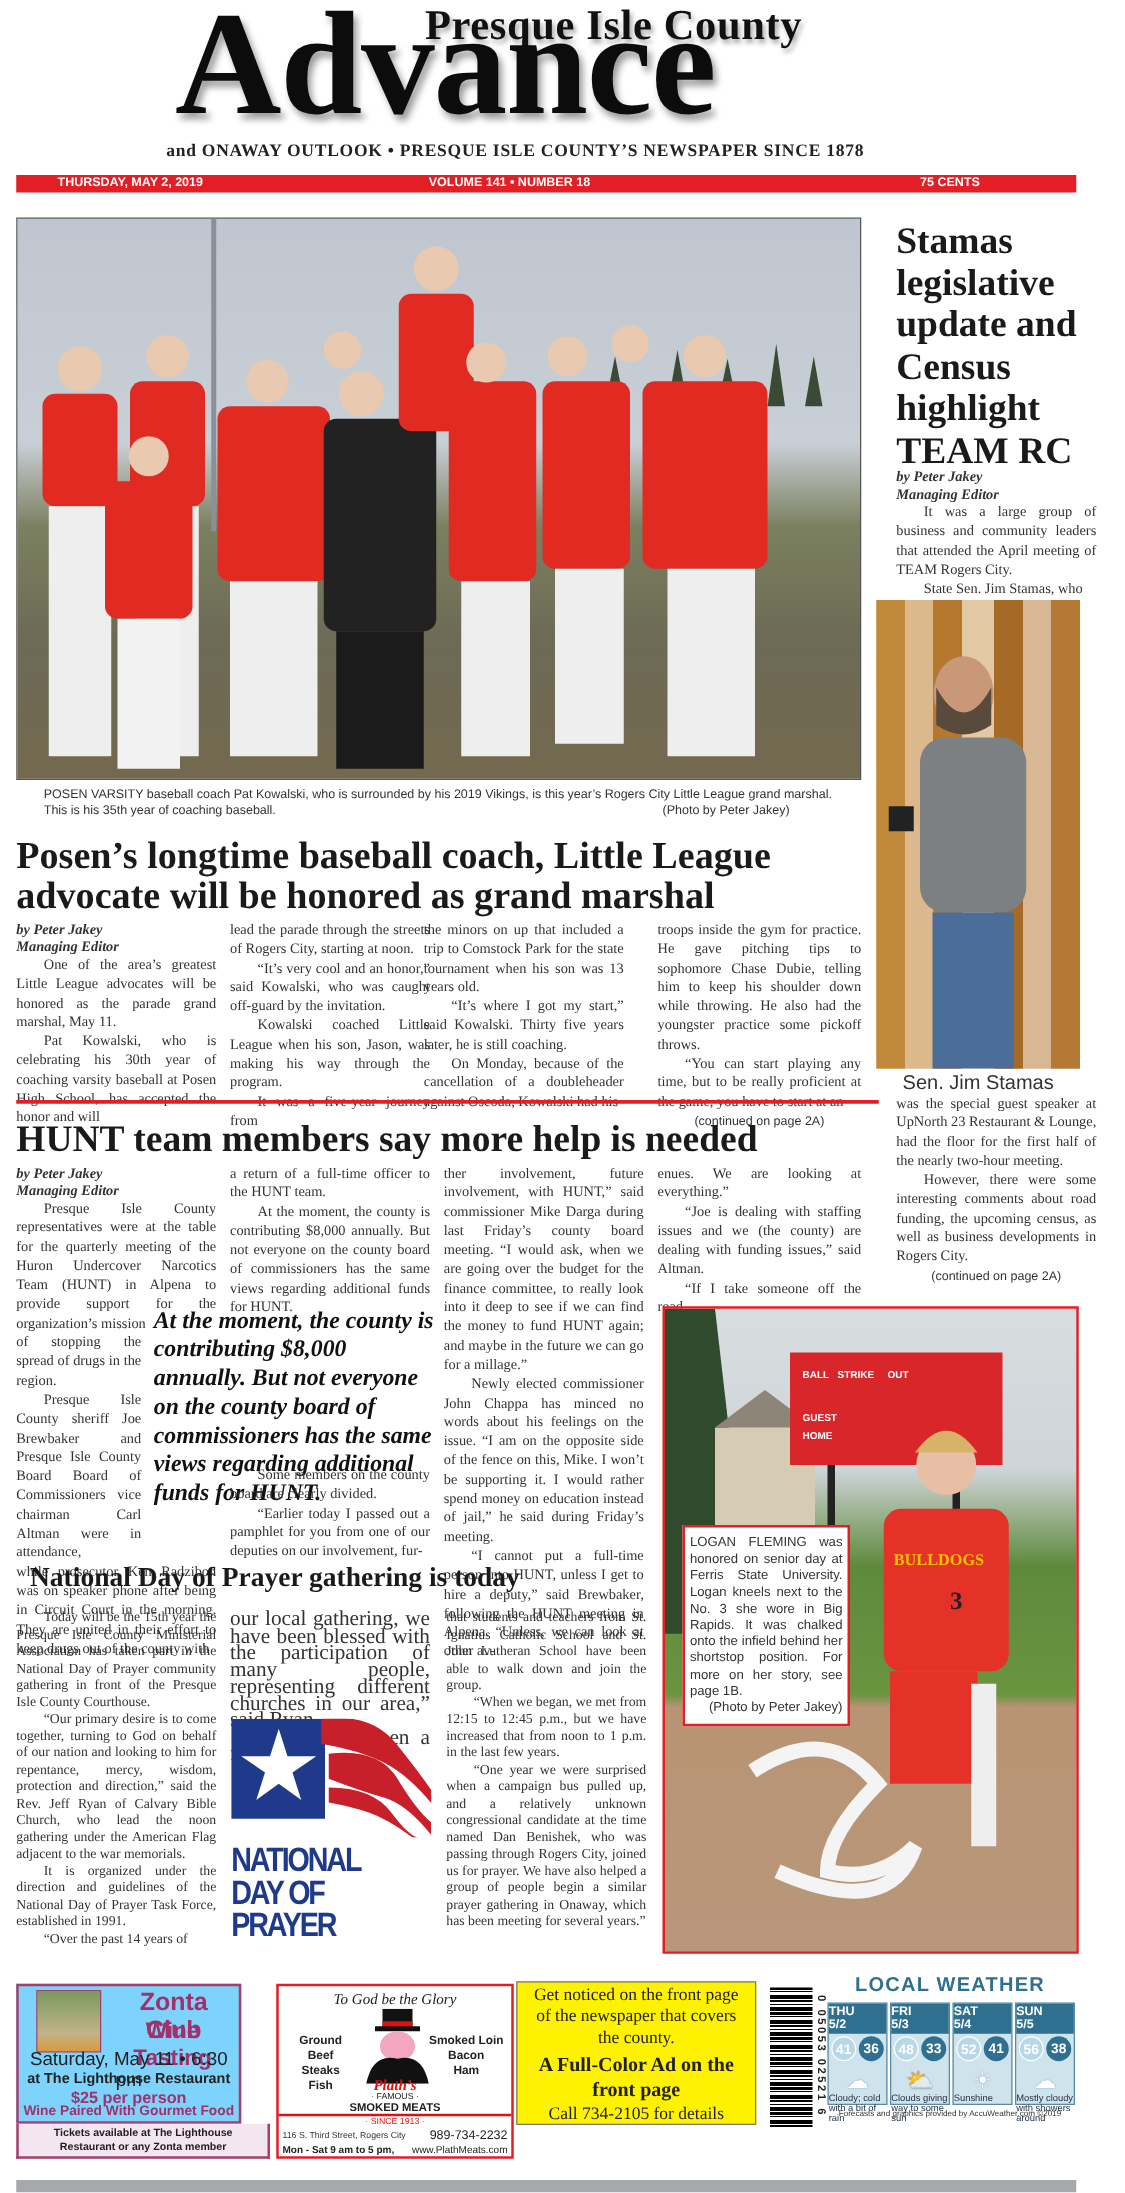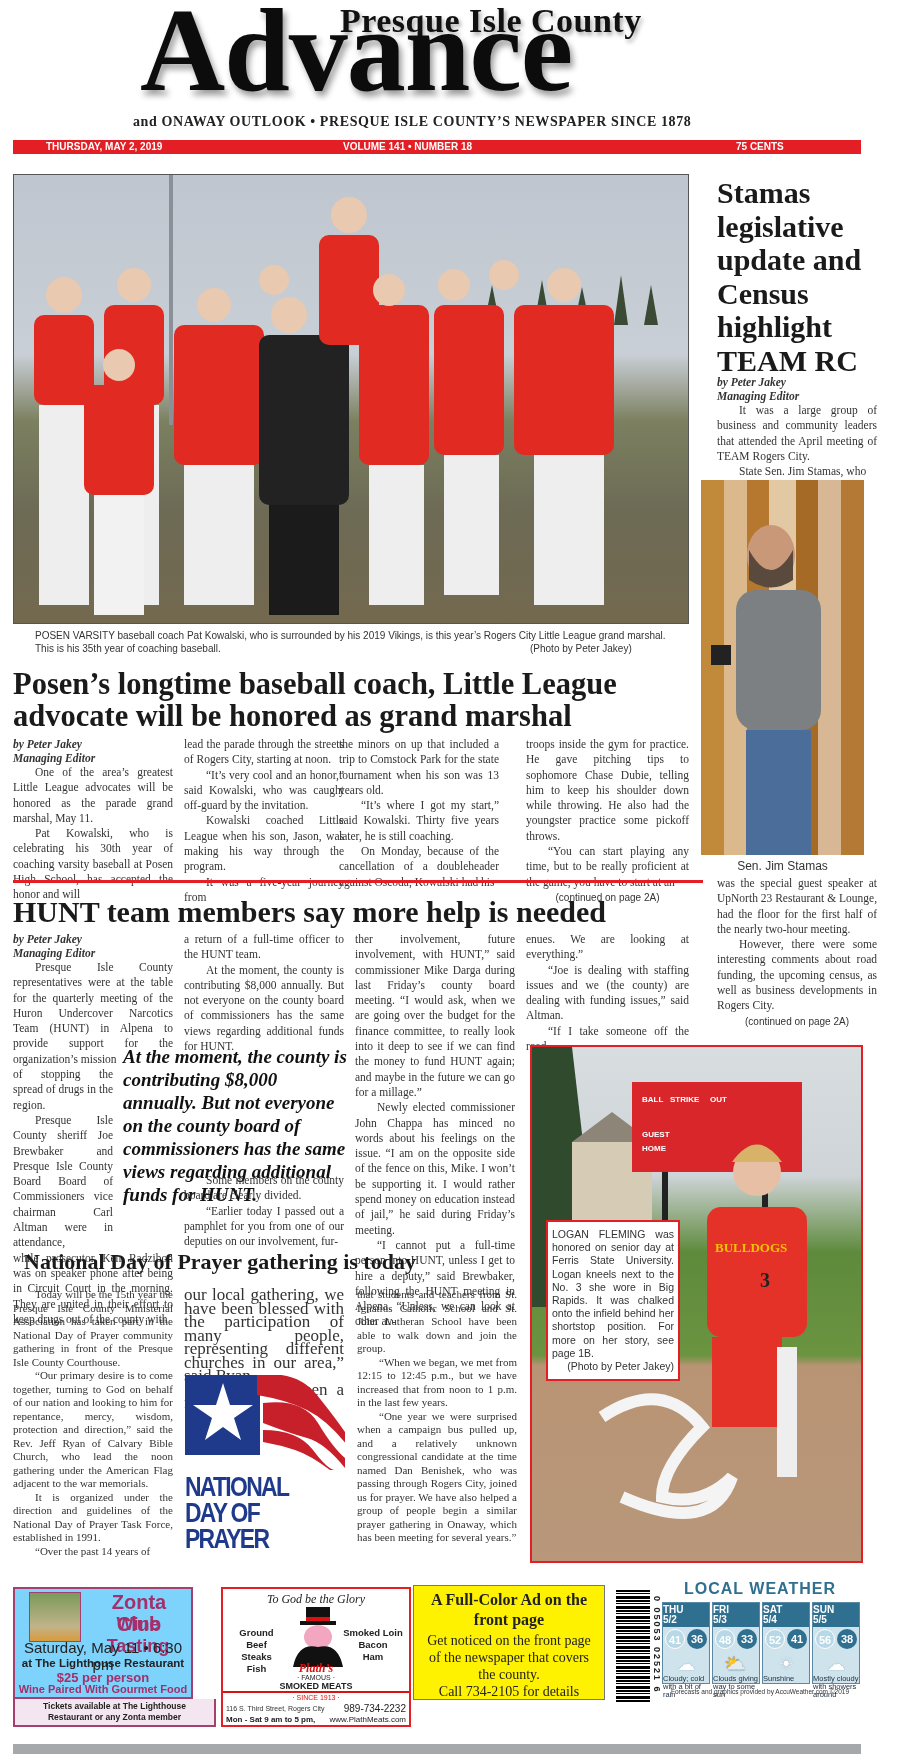--- a/index.html
+++ b/index.html
@@ -136,21 +136,21 @@
 </div>
 <div class="abs photo stamas-photo">
   <svg width="163" height="375" viewBox="0 0 163 375">
     <ellipse cx="70" cy="75" rx="24" ry="30" fill="#c99878"></ellipse>
     <path d="M48 70 q22 40 44 0 v30 q-22 15 -44 0z" fill="#5a4a3e"></path>
     <rect x="35" y="110" width="85" height="140" rx="20" fill="#7d8083"></rect>
     <rect x="45" y="250" width="65" height="125" fill="#4a6d9a"></rect>
     <rect x="10" y="165" width="20" height="20" fill="#222"></rect>
   </svg>
 </div>
-<div class="abs caption-sans" style="left:701px;top:860px;width:163px;text-align:center;font-size:12px">Sen. Jim Stamas</div>
+<div class="abs caption-sans" style="left:701px;top:860px;width:163px;text-align:center;font-size:16px">Sen. Jim Stamas</div>
 <div class="col" style="left:717px;top:876px;width:160px">
   <p style="text-indent:0">was the special guest speaker at UpNorth 23 Restaurant &amp; Lounge, had the floor for the first half of the nearly two-hour meeting.</p>
   <p>However, there were some interesting comments about road funding, the upcoming census, as well as business developments in Rogers City.</p>
   <div class="cont">(continued on page 2A)</div>
 </div>
 
 <div class="abs h-big" style="left:13px;top:896px;font-size:30px;white-space:nowrap">HUNT team members say more help is needed</div>
 <div class="col" style="left:13px;top:932px;width:160px">
   <div class="byline">by Peter Jakey</div>
   <div class="byline">Managing Editor</div>
@@ -276,22 +276,22 @@
   <div style="position:absolute;left:0;top:85px;width:100%;font-size:7px">· FAMOUS ·</div>
   <div style="position:absolute;left:0;top:92px;width:100%;font-size:9px;font-weight:bold;border-bottom:2px solid #d11">SMOKED MEATS</div>
   <div style="position:absolute;left:0;top:105px;width:100%;font-size:7px;color:#d11">· SINCE 1913 ·</div>
   <div style="position:absolute;left:3px;top:116px;font-size:7px;color:#333">116 S. Third Street, Rogers City</div>
   <div style="position:absolute;left:3px;top:126px;font-size:8px;font-weight:bold">Mon - Sat 9 am to 5 pm,</div>
   <div style="position:absolute;right:3px;top:114px;font-size:10px">989-734-2232</div>
   <div style="position:absolute;right:3px;top:126px;font-size:8px;font-weight:normal">www.PlathMeats.com</div>
 </div>
 
 <div class="ad fullcolor">
+  <div style="font-size:14px;line-height:17px;padding:2px 6px 0">Get noticed on the front page of the newspaper that covers the county.</div>
   <div style="font-weight:bold;font-size:16px;line-height:20px;margin-top:4px;padding:0 6px">A Full-Color Ad on the front page</div>
-  <div style="font-size:14px;line-height:17px;padding:2px 6px 0">Get noticed on the front page of the newspaper that covers the county.</div>
   <div style="font-size:14px;line-height:17px">Call 734-2105 for details</div>
 </div>
 
 <div class="abs barcode"></div>
 <div class="abs" style="left:652px;top:1596px;writing-mode:vertical-rl;font-family:'Liberation Sans',sans-serif;font-size:9px;font-weight:bold;letter-spacing:2px">0 05053 02521 6</div>
 
 <div class="abs weather">
   <div style="position:absolute;left:0;top:-2px;width:200px;text-align:center;font-family:'Liberation Sans',sans-serif;font-weight:bold;font-size:16px;color:#2f6f8f;letter-spacing:1px">LOCAL WEATHER</div>
   <div class="wday" style="left:2px;font-family:'Liberation Sans',sans-serif">
     <div class="hd">

